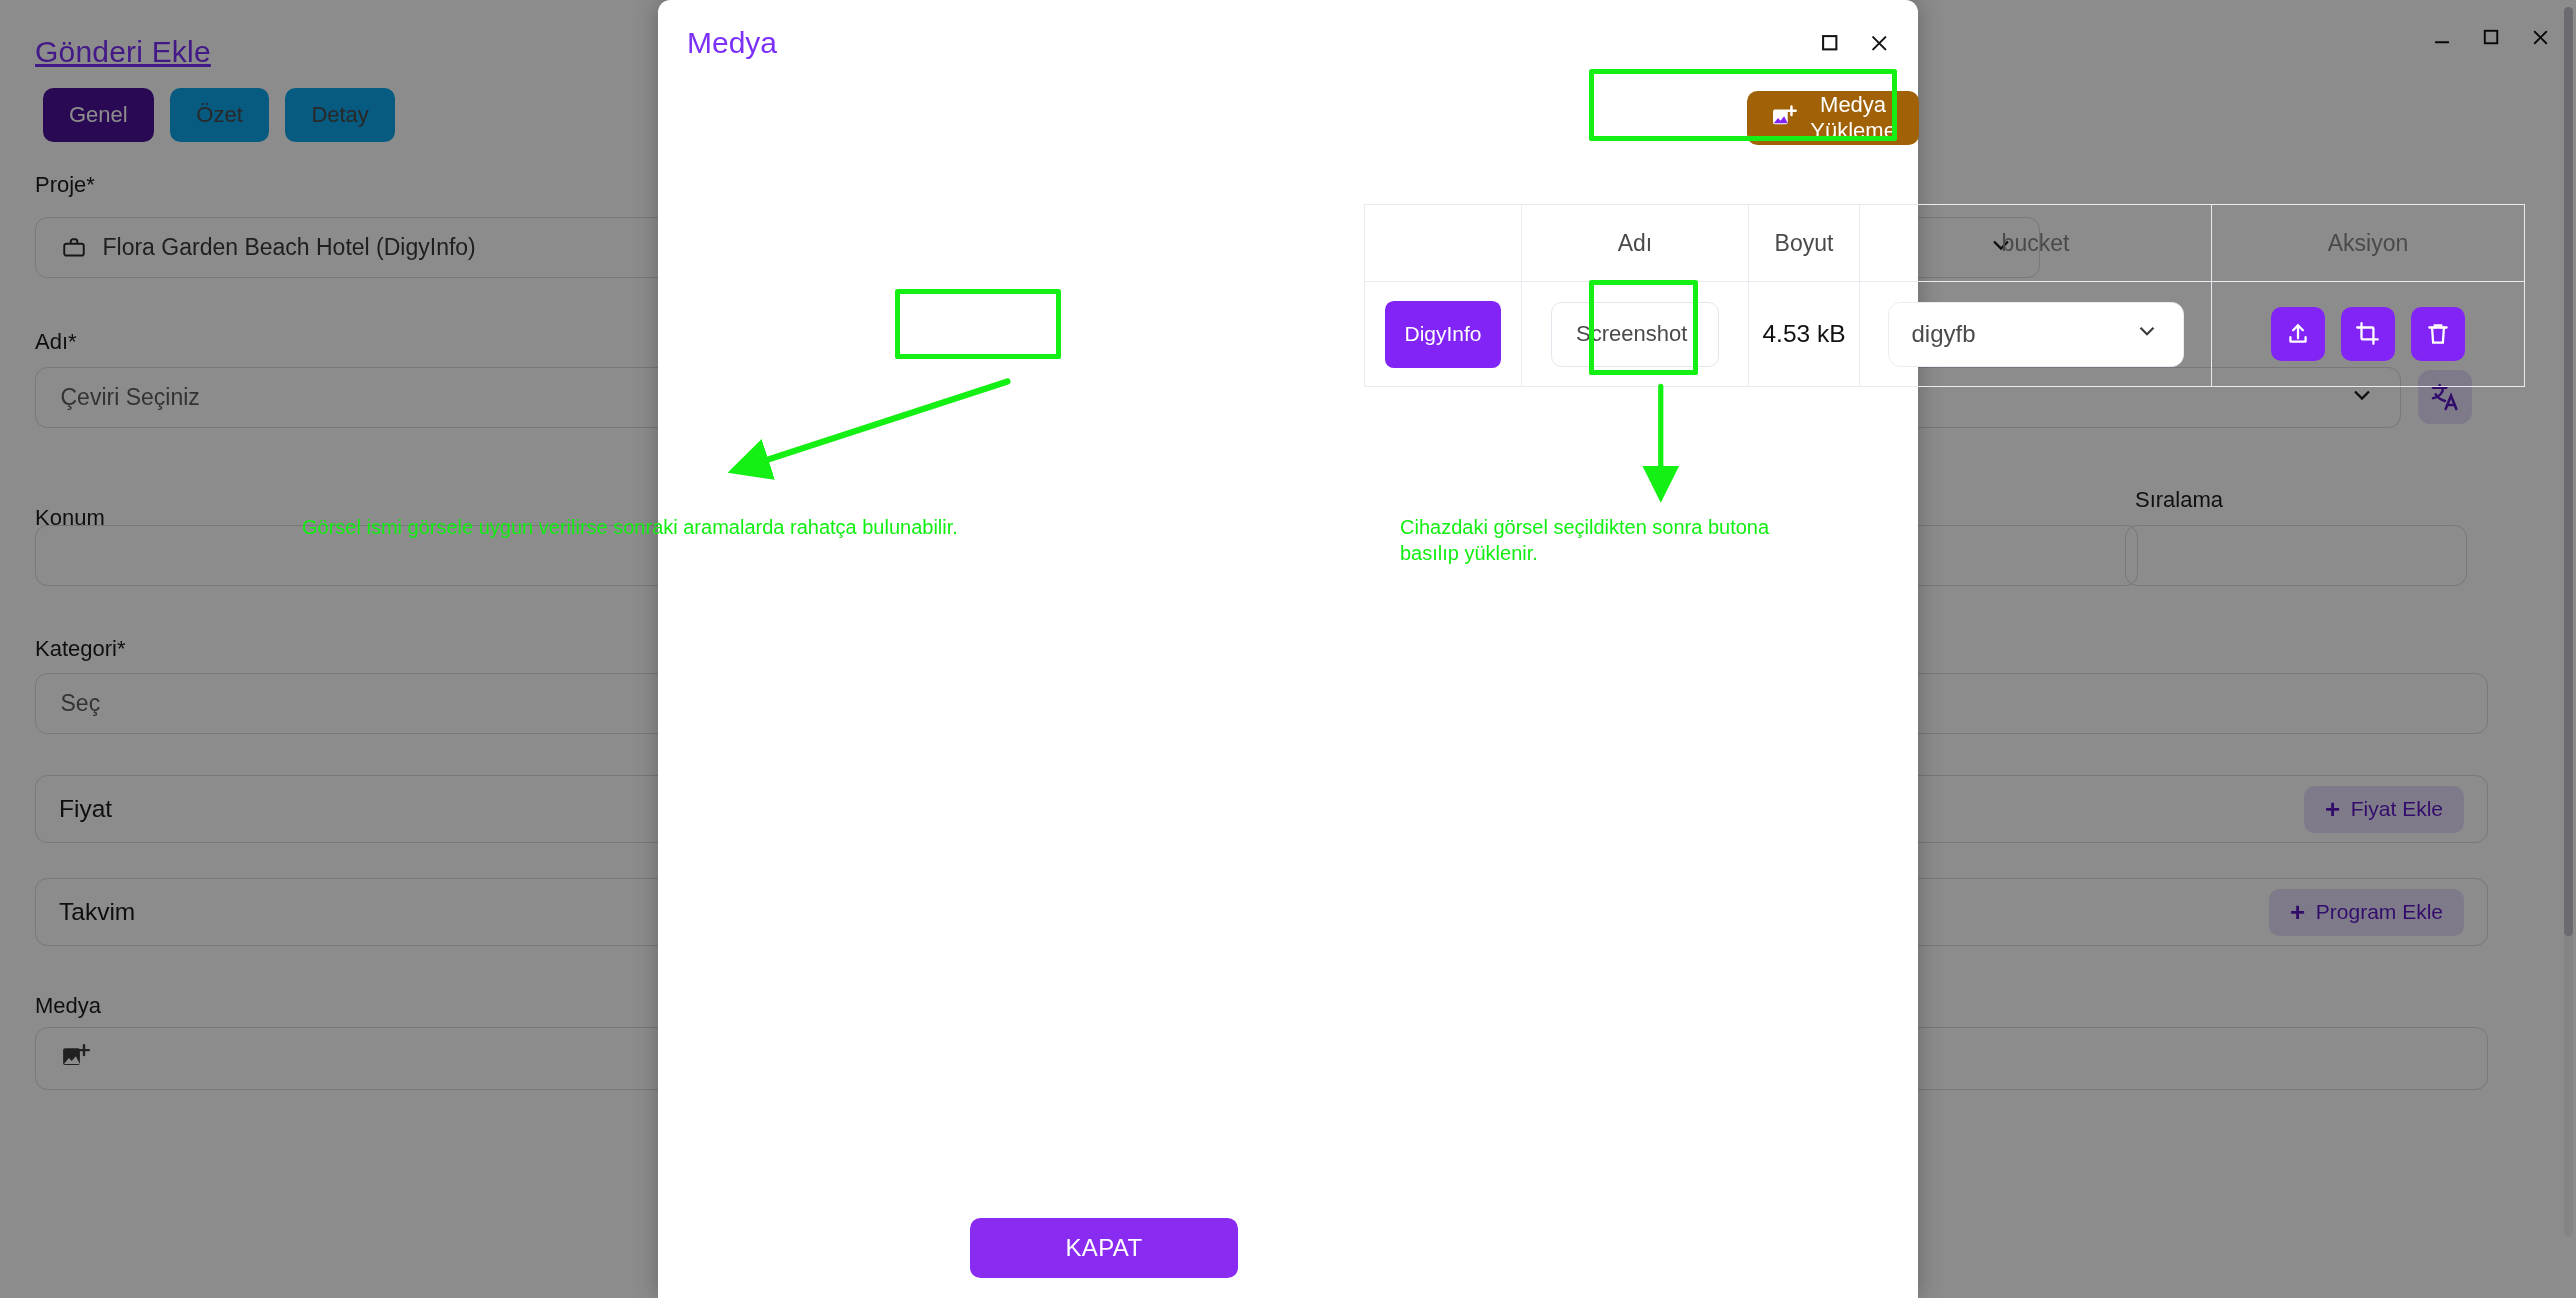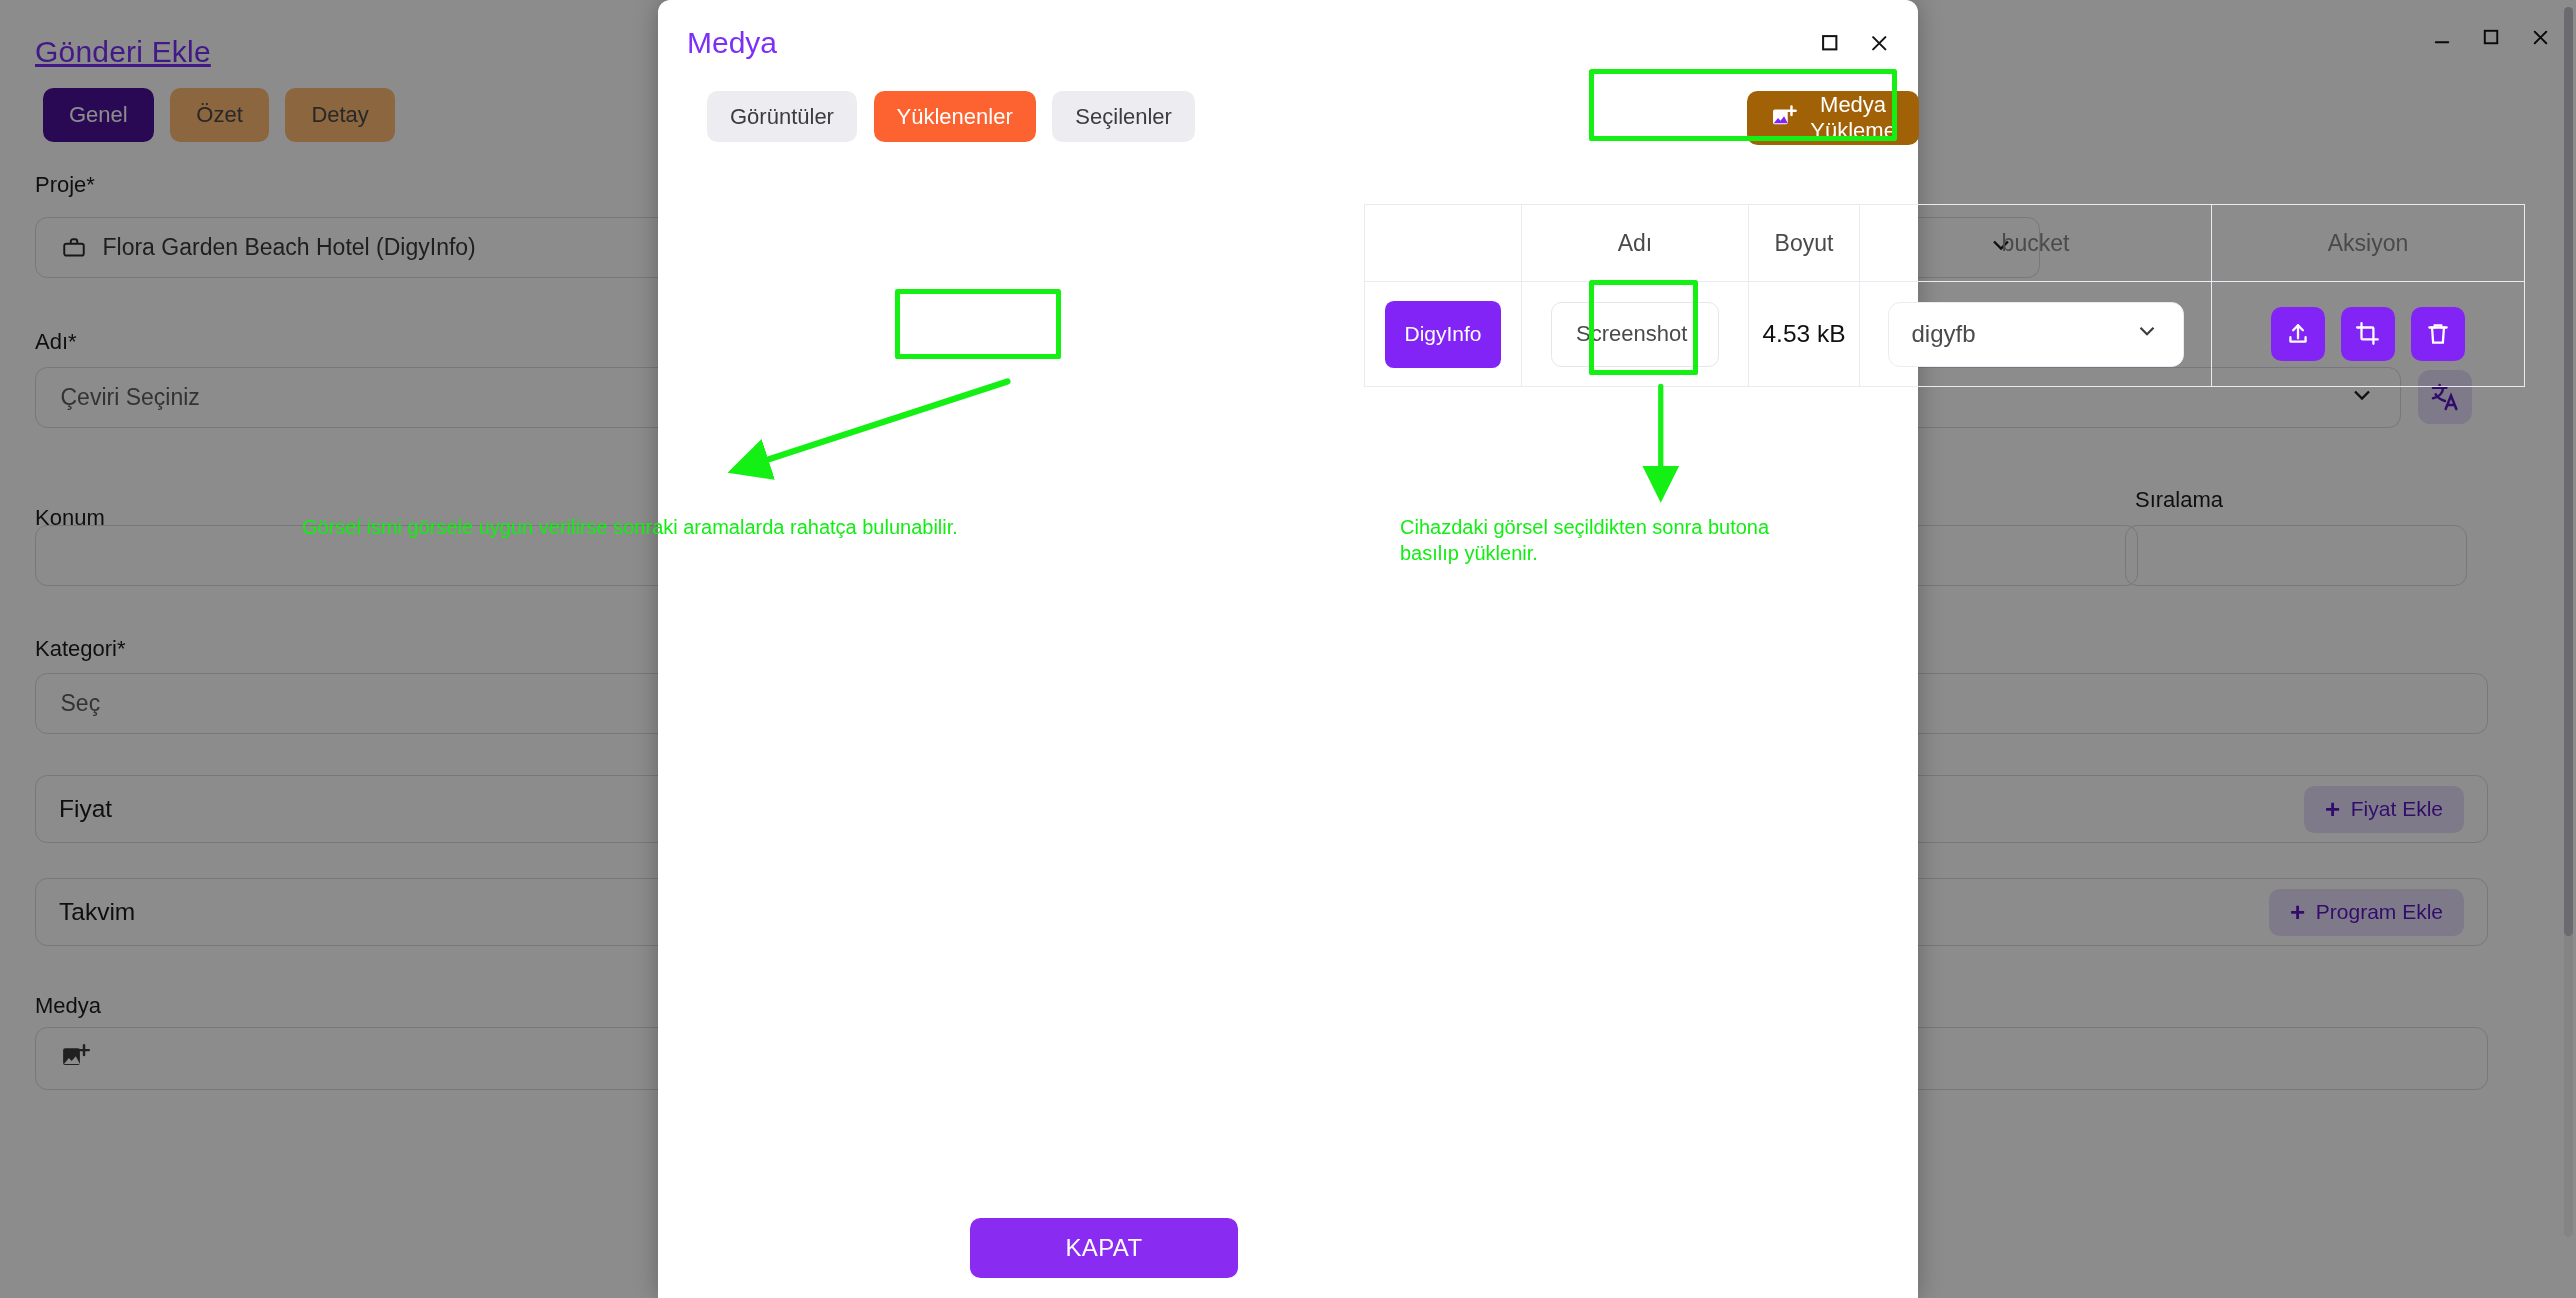--- a/index.html
+++ b/index.html
@@ -35,21 +35,21 @@
     position: absolute; left: 35px; top: 35px;
     font-size: 30px; color: #7b2ff7; font-weight: 400;
     letter-spacing: 0.2px;
     text-decoration: underline;
   }
 
   .tabs-row { position: absolute; left: 35px; top: 88px; display: flex; gap: 16.6px; margin-left: 8px; }
   .tab-chip {
     height: 54px; padding: 0 26px; border-radius: 10.5px;
     display: flex; align-items: center; justify-content: center;
-    font-size: 22px; color: #4a4a4a; background: #fdba74;
+    font-size: 22px; color: #4a4a4a; background: #0ea5e9;
     border: none;
   }
   .tab-chip.active { background: #4d1199; color: #ffffff; }
 
   .field-label {
     position: absolute; font-size: 22px; color: #1c1c1c;
   }
   .field-box {
     position: absolute; height: 61px; border: 0.9px solid #d9d9e2;
     border-radius: 12.3px; background: transparent;
@@ -304,25 +304,20 @@
           <rect x="5" y="5" width="13" height="13" stroke="currentColor" stroke-width="2" fill="none"></rect>
         </svg>
     </div>
     <div class="win-btn">
       <svg width="24.5" height="24.5" viewBox="0 0 24 24">
           <path d="M6 6l12 12M18 6L6 18" stroke="currentColor" stroke-width="2" stroke-linecap="round"></path>
         </svg>
     </div>
   </div>
 
-  <div class="modal-tabs">
-    <button class="mtab">Görüntüler</button>
-    <button class="mtab orange">Yüklenenler</button>
-    <button class="mtab">Seçilenler</button>
-  </div>
 
   <button class="upload-btn">
     <span style="display:flex">
       <svg width="28" height="28" viewBox="0 0 24 24" fill="currentColor">
         <rect x="2.6" y="4.8" width="12.6" height="12.6" rx="1.5"></rect>
         <path d="M3.2 16.6l3.7-4.5 2.1 2.3 3.1-3.8 3.1 6z" fill="#8224f5"></path>
         <path d="M18.4 2.2v7.2M14.8 5.8h7.2" stroke="currentColor" stroke-width="2.1" fill="none" stroke-linecap="round"></path>
       </svg>
     </span>
     <span>Medya Yükleme</span>

